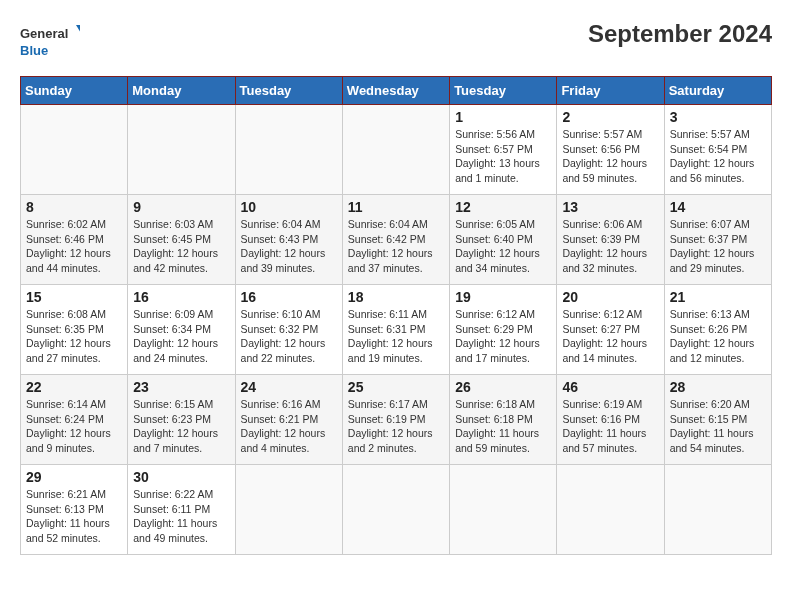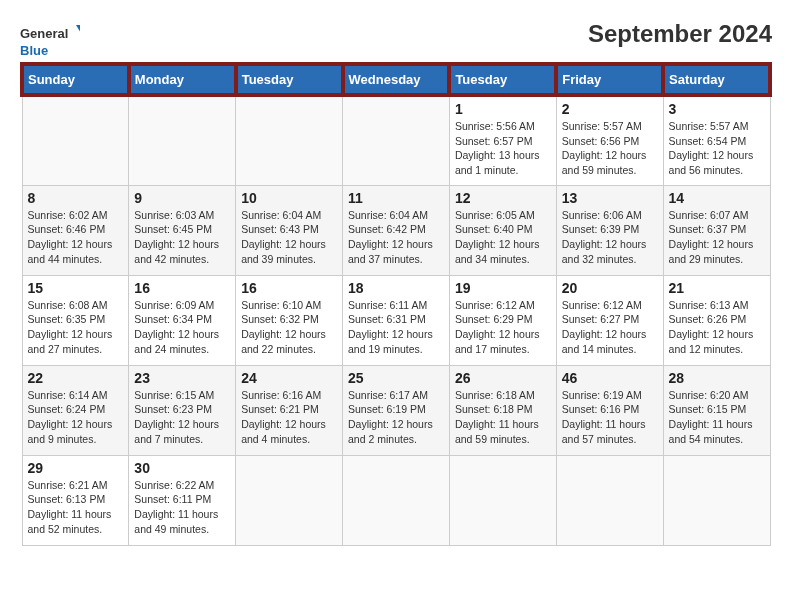--- a/index.html
+++ b/index.html
@@ -7,21 +7,21 @@
       font-family: Arial, sans-serif;
       background: #fff;
       width: 792px;
       min-height: 612px;
       padding: 20px;
     }
     .header {
       display: flex;
       justify-content: space-between;
       align-items: flex-start;
-      margin-bottom: 2px;
+      margin-bottom: 16px;
     }
     .logo {
       display: flex;
       align-items: center;
       gap: 4px;
     }
     .title-block { text-align: right; }
     .month-title {
       font-size: 24px;
       font-weight: bold;
@@ -36,21 +36,21 @@
       border-collapse: collapse;
       font-size: 11px;
     }
     thead th {
       background: #2a6db5;
       color: #fff;
       padding: 6px 4px;
       text-align: left;
       font-size: 13px;
       font-weight: bold;
-      border: 4px solid #7f1d1d;
+      border: 1px solid #7f1d1d;
     }
     td {
       border: 1px solid #ccc;
       padding: 4px 5px;
       vertical-align: top;
       width: calc(100%/7);
       min-height: 80px;
       height: 90px;
       background: #fff;
     }

